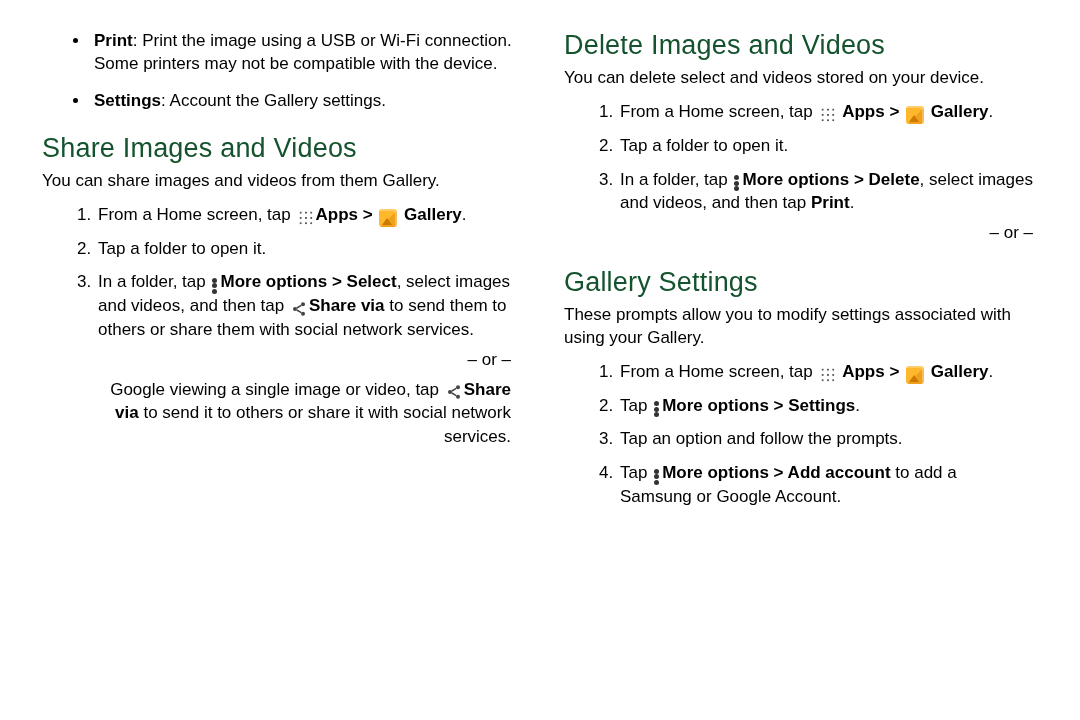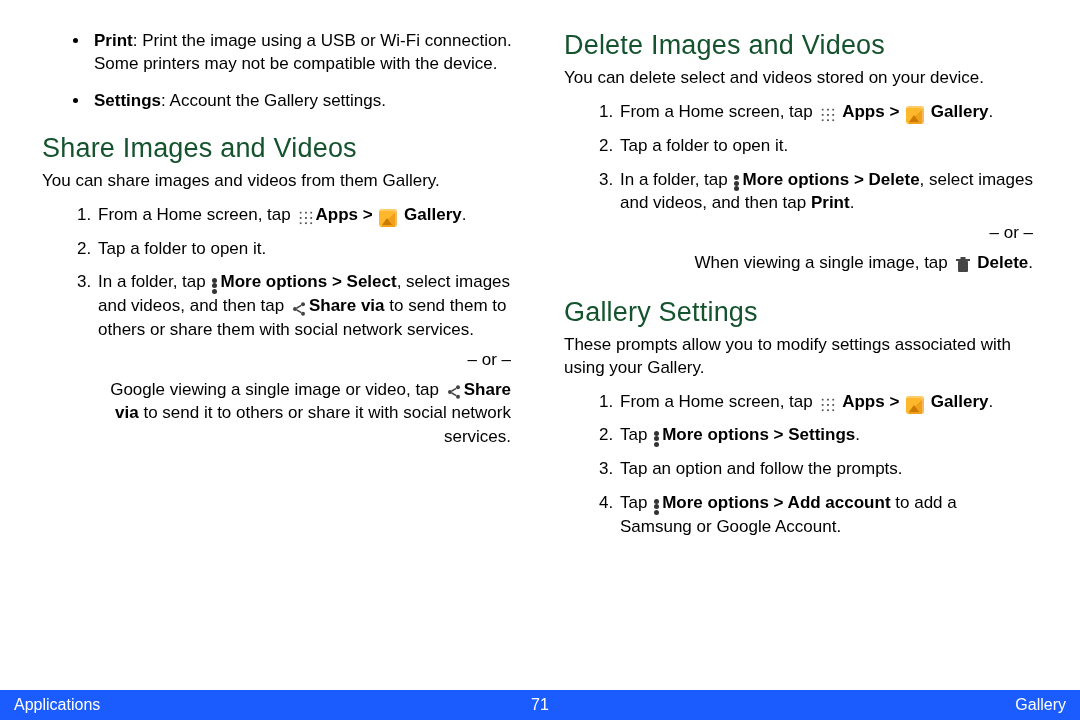--- a/index.html
+++ b/index.html
@@ -161,27 +161,20 @@
       <p class="intro">You can delete select and videos stored on your device.</p>
 
       <ol class="steps">
         <li>
           <span>From a Home screen, tap </span><span class="ic ic-apps"></span> <b>Apps &gt; </b><span class="ic ic-gallery"></span> <b>Gallery</b><span>.</span>
         </li>
         <li>Tap a folder to open it.</li>
         <li>
           <span>In a folder, tap </span><span class="ic ic-more"><span></span></span><b>More options &gt; Delete</b><span>, select images and videos, and then tap </span><b>Print</b><span>.</span>
           <div class="sub">– or –</div>
-          <div class="sub">
-            <span>When viewing a single image, tap </span><span class="ic ic-trash"><svg width="14" height="16" viewBox="0 0 14 16">
-                  <rect x="2" y="4" width="10" height="11" rx="1" fill="#444"></rect>
-                  <rect x="0" y="2" width="14" height="2" fill="#444"></rect>
-                  <rect x="4.5" y="0" width="5" height="2" fill="#444"></rect>
-                </svg></span> <b>Delete</b><span>.</span>
-          </div>
         </li>
       </ol>
 
       <h2 class="section-heading">Gallery Settings</h2>
       <p class="intro">These prompts allow you to modify settings associated with using your Gallery.</p>
 
       <ol class="steps">
         <li>
           <span>From a Home screen, tap </span><span class="ic ic-apps"></span> <b>Apps &gt; </b><span class="ic ic-gallery"></span> <b>Gallery</b><span>.</span>
         </li>
@@ -189,18 +182,13 @@
           <span>Tap </span><span class="ic ic-more"><span></span></span><b>More options &gt; Settings</b><span>.</span>
         </li>
         <li>Tap an option and follow the prompts.</li>
         <li>
           <span>Tap </span><span class="ic ic-more"><span></span></span><b>More options &gt; Add account</b><span> to add a Samsung or Google Account.</span>
         </li>
       </ol>
     </div>
   </div>
 
-  <div class="footer">
-    <div class="fl">Applications</div>
-    <div class="fc">71</div>
-    <div class="fr">Gallery</div>
-  </div>
 </div>
 
 </body></html>

